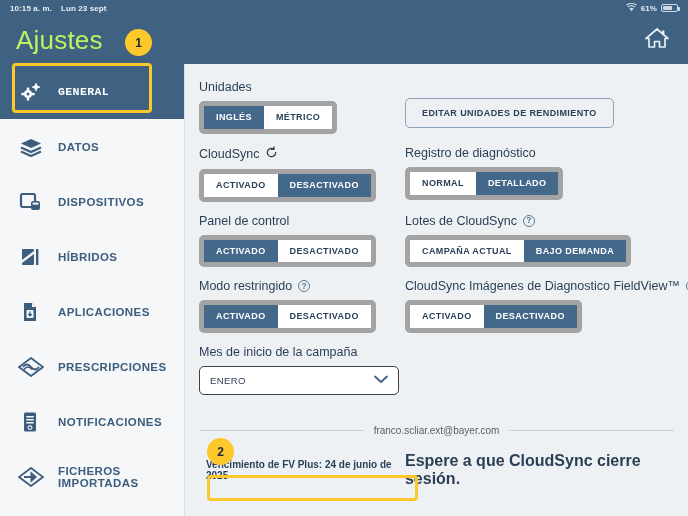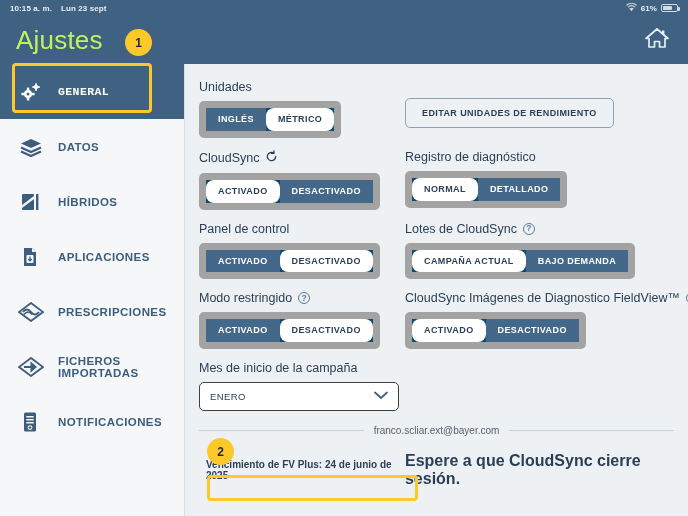--- a/index.html
+++ b/index.html
@@ -123,39 +123,39 @@
     width: 12px; height: 12px;
     border: 1.2px solid #5a7a97; border-radius: 50%;
     color: #5a7a97; font-size: 8.5px; font-weight: bold;
     display: inline-flex; align-items: center; justify-content: center;
     line-height: 1;
   }
 
   
   .seg {
     display: inline-flex;
-    border: 7px solid #a3a3a3;
+    border: 5px solid #a3a3a3;
     border-radius: 5px;
     overflow: hidden;
-    background: #0c4a6e;
+    background: #c4b5fd;
   }
   .seg .opt {
     padding: 6px 12px;
     font-size: 9px;
     font-weight: bold;
     letter-spacing: 0.4px;
     color: #ffffff;
     background: #44688a;
     line-height: 1.2;
     white-space: nowrap;
   }
   .seg .opt.on {
     background: #ffffff;
     color: #2a3f56;
-    border-radius: 8px;
+    border-radius: 0;
   }
 
   .outline-btn {
     display: inline-flex; align-items: center; justify-content: center;
     padding: 9px 16px;
     border: 1px solid #8ba3ba;
     border-radius: 5px;
     background: #eef1f4;
     color: #2a3f56;
     font-size: 9px; font-weight: bold; letter-spacing: 0.4px;
@@ -280,20 +280,30 @@
         <span class="nav-ico">
           <svg width="24" height="20" viewBox="0 0 24 20">
             <path d="M12 2 L22 6.5 L12 11 L2 6.5 Z" fill="#3d5d7d"></path>
             <path d="M2 10.5 L12 15 L22 10.5" stroke="#3d5d7d" stroke-width="2.2" fill="none"></path>
             <path d="M2 14.5 L12 19 L22 14.5" stroke="#3d5d7d" stroke-width="2.2" fill="none"></path>
           </svg>
         </span>
         <span>DATOS</span>
       </div>
 
+      <div class="nav-item">
+        <span class="nav-ico">
+          <svg width="24" height="22" viewBox="0 0 24 22">
+            <rect x="2" y="3" width="14" height="13" rx="1.5" fill="none" stroke="#3d5d7d" stroke-width="2.2"></rect>
+            <rect x="12" y="10" width="9" height="9" rx="2" fill="#3d5d7d"></rect>
+            <rect x="13.6" y="11.6" width="5.8" height="2" fill="#f5f7f9"></rect>
+          </svg>
+        </span>
+        <span>DISPOSITIVOS</span>
+      </div>
 
       <div class="nav-item">
         <span class="nav-ico">
           <svg width="24" height="22" viewBox="0 0 24 22">
             <rect x="3" y="3" width="12" height="16" rx="1" fill="#3d5d7d"></rect>
             <path d="M3 14 L15 5 L15 8 L3 17 Z" fill="#f5f7f9"></path>
             <rect x="17" y="3" width="2.4" height="16" fill="#3d5d7d"></rect>
           </svg>
         </span>
         <span>HÍBRIDOS</span>
@@ -313,44 +323,44 @@
 
       <div class="nav-item">
         <span class="nav-ico">
           <svg width="26" height="20" viewBox="0 0 26 20">
             <path d="M13 1 L25 10 L13 19 L1 10 Z" fill="none" stroke="#3d5d7d" stroke-width="1.8"></path>
             <path d="M5 10 q4 -5 8 0 q4 5 8 0" stroke="#3d5d7d" stroke-width="2" fill="none"></path>
             <path d="M6 12.5 q4 -5 8 0" stroke="#3d5d7d" stroke-width="1.6" fill="none"></path>
           </svg>
         </span>
         <span>PRESCRIPCIONES</span>
-      </div>
-
-      <div class="nav-item">
-        <span class="nav-ico">
-          <svg width="26" height="20" viewBox="0 0 26 20">
-            <path d="M13 1 L25 10 L13 19 L1 10 Z" fill="none" stroke="#3d5d7d" stroke-width="1.8"></path>
-            <path d="M6 10 h11 M13.5 6.5 L17.5 10 L13.5 13.5 Z" stroke="#3d5d7d" stroke-width="2" fill="#3d5d7d"></path>
-          </svg>
-        </span>
-        <span>FICHEROS IMPORTADAS</span>
       </div>
 
       <div class="nav-item">
         <span class="nav-ico">
           <svg width="24" height="24" viewBox="0 0 24 24">
             <rect x="5" y="2.5" width="12" height="19" rx="1.5" fill="#3d5d7d"></rect>
             <rect x="7.3" y="6" width="7.4" height="1.5" fill="#f5f7f9"></rect>
             <rect x="7.3" y="9" width="7.4" height="1.5" fill="#f5f7f9"></rect>
             <rect x="7.3" y="12" width="7.4" height="1.5" fill="#f5f7f9"></rect>
             <circle cx="11" cy="17.6" r="2.4" fill="#f5f7f9"></circle>
             <path d="M11 16.2 v2.8 M9.6 17.6 h2.8" stroke="#3d5d7d" stroke-width="1.1"></path>
           </svg>
         </span>
         <span>NOTIFICACIONES</span>
+      </div>
+
+      <div class="nav-item">
+        <span class="nav-ico">
+          <svg width="26" height="20" viewBox="0 0 26 20">
+            <path d="M13 1 L25 10 L13 19 L1 10 Z" fill="none" stroke="#3d5d7d" stroke-width="1.8"></path>
+            <path d="M6 10 h11 M13.5 6.5 L17.5 10 L13.5 13.5 Z" stroke="#3d5d7d" stroke-width="2" fill="#3d5d7d"></path>
+          </svg>
+        </span>
+        <span>FICHEROS IMPORTADAS</span>
       </div>
 
     </div>
 
     <div class="content">
 
       <div class="grid">
 
         <div class="cell">
           <div class="field-label">Unidades</div>

